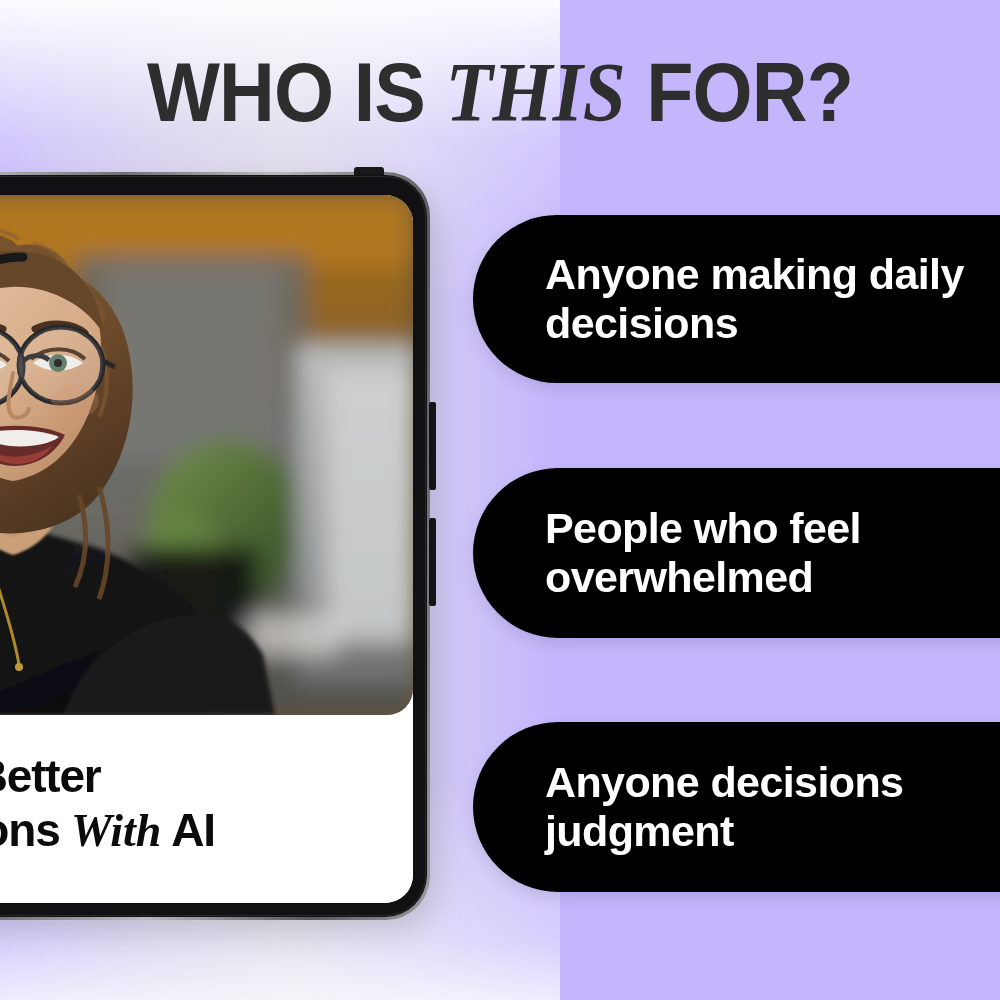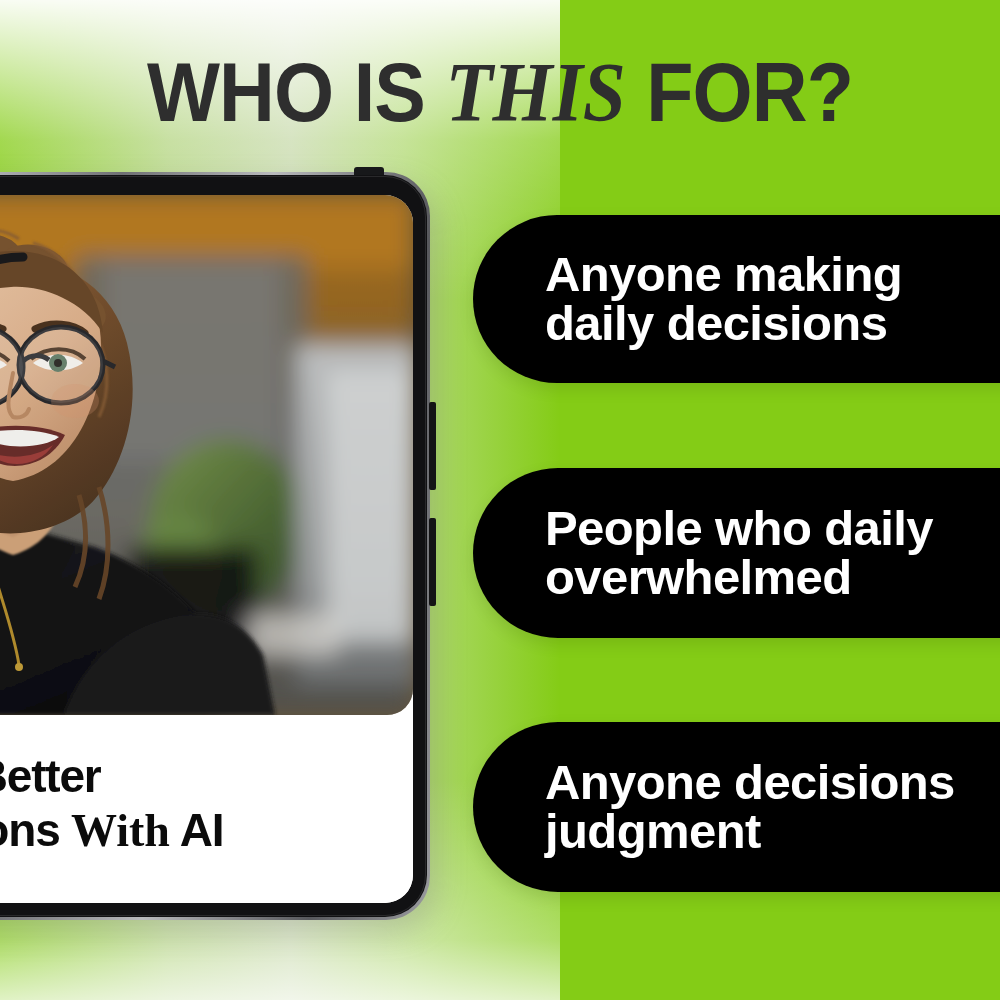--- a/index.html
+++ b/index.html
@@ -9,21 +9,21 @@
     height: 1000px;
     overflow: hidden;
     background: #ffffff;
     font-family: "Liberation Sans", sans-serif;
   }
 
   #slide {
     position: relative;
     width: 1000px;
     height: 1000px;
-    background: #84cc16;
+    background: #c4b5fd;
     overflow: hidden;
   }
 
   
   .bg-wash {
     position: absolute;
     left: 0; top: 0;
     width: 560px; height: 1000px;
     background: linear-gradient(90deg,
         rgba(225,225,225,0.00) 0%,
@@ -167,20 +167,21 @@
   .cap-line {
     color: #0b0b0b;
     font-size: 46px;
     line-height: 54px;
     font-weight: 700;
     letter-spacing: -1.2px;
     white-space: nowrap;
   }
   .cap-line .em {
     font-family: "Liberation Serif", serif;
+    font-style: italic;
     font-weight: 700;
     letter-spacing: 0;
   }
 
   
   .pill {
     position: absolute;
     left: 473px;
     width: 560px;
     background: #000000;
@@ -190,21 +191,21 @@
     padding-left: 72px;
     padding-right: 24px;
     box-shadow: 0 6px 16px rgba(0,0,0,0.10);
   }
   .pill.p1 { top: 215px;  height: 168px; }
   .pill.p2 { top: 468px;  height: 170px; }
   .pill.p3 { top: 722px;  height: 170px; }
 
   .pill-text {
     color: #ffffff;
-    font-size: 49px;
+    font-size: 43px;
     line-height: 49px;
     font-weight: 700;
     letter-spacing: -0.6px;
     max-width: 430px;
   }
 </style>
 </head>
 <body>
 
 <div id="slide">
@@ -391,20 +392,20 @@
 
       </div>
     </div>
   </div>
 
   <div class="pill p1">
     <div class="pill-text">Anyone making daily decisions</div>
   </div>
 
   <div class="pill p2">
-    <div class="pill-text">People who daily overwhelmed</div>
+    <div class="pill-text">People who feel overwhelmed</div>
   </div>
 
   <div class="pill p3">
     <div class="pill-text">Anyone decisions judgment</div>
   </div>
 
 </div>
 
 </body></html>

